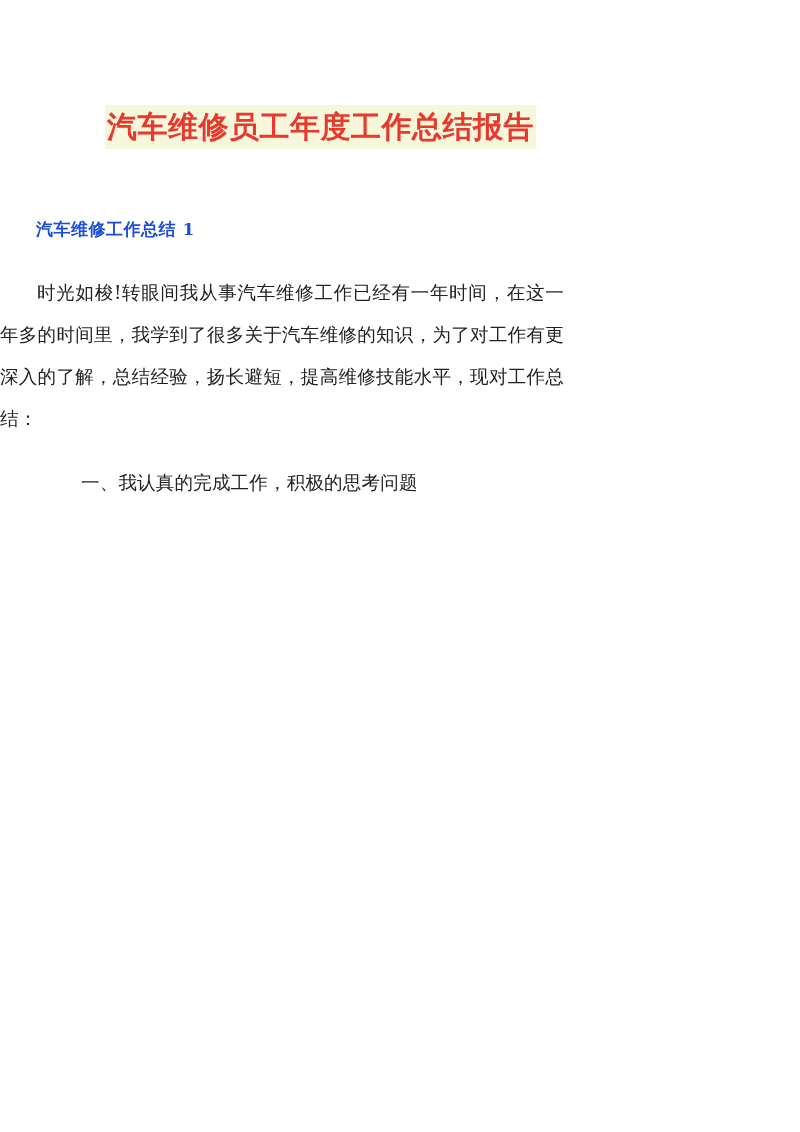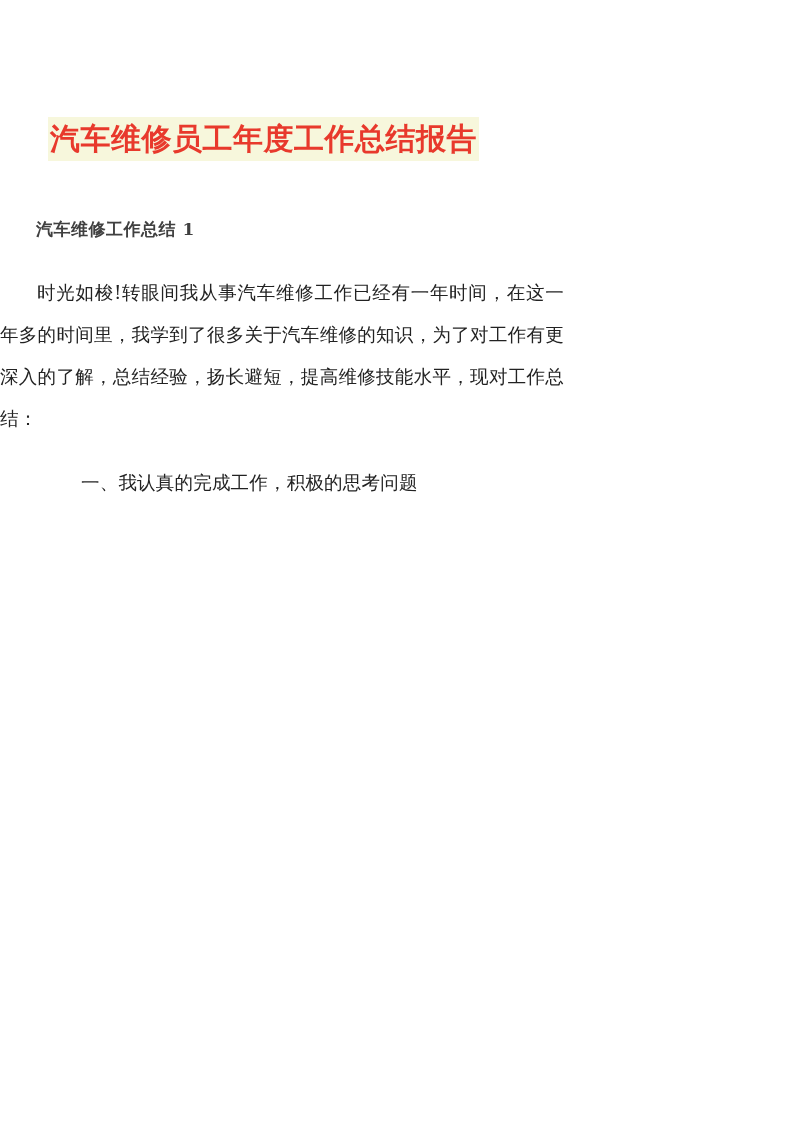--- a/index.html
+++ b/index.html
@@ -20,52 +20,52 @@
   .page {
     position: relative;
     width: 800px;
     height: 1132px;
     background: #ffffff;
     box-sizing: border-box;
   }
 
   
   .doc-title {
-    margin: 12px;
+    margin: 0;
     padding: 0;
     position: absolute;
     left: 36px;
     top: 100px;
     width: 500px;
     font-size: 30px;
     line-height: 54px;
     font-weight: bold;
     letter-spacing: 0.5px;
     color: #e8392c;
-    text-align: left;
+    text-align: right;
     white-space: nowrap;
   }
   .doc-title .hl {
     background: #f7f7dc;
     padding: 4px 2px 5px 2px;
     box-decoration-break: clone;
     -webkit-box-decoration-break: clone;
   }
 
   
   .doc-subtitle {
     margin: 0;
     padding: 0;
     position: absolute;
     left: 36px;
     top: 215px;
     font-size: 17px;
     line-height: 28px;
     font-weight: bold;
-    color: #404040;
+    color: #1d4ed8;
     letter-spacing: 0.5px;
     white-space: nowrap;
   }
 
   
   .paragraphs {
     position: absolute;
     left: 0px;
     top: 272px;
     width: 564px;

